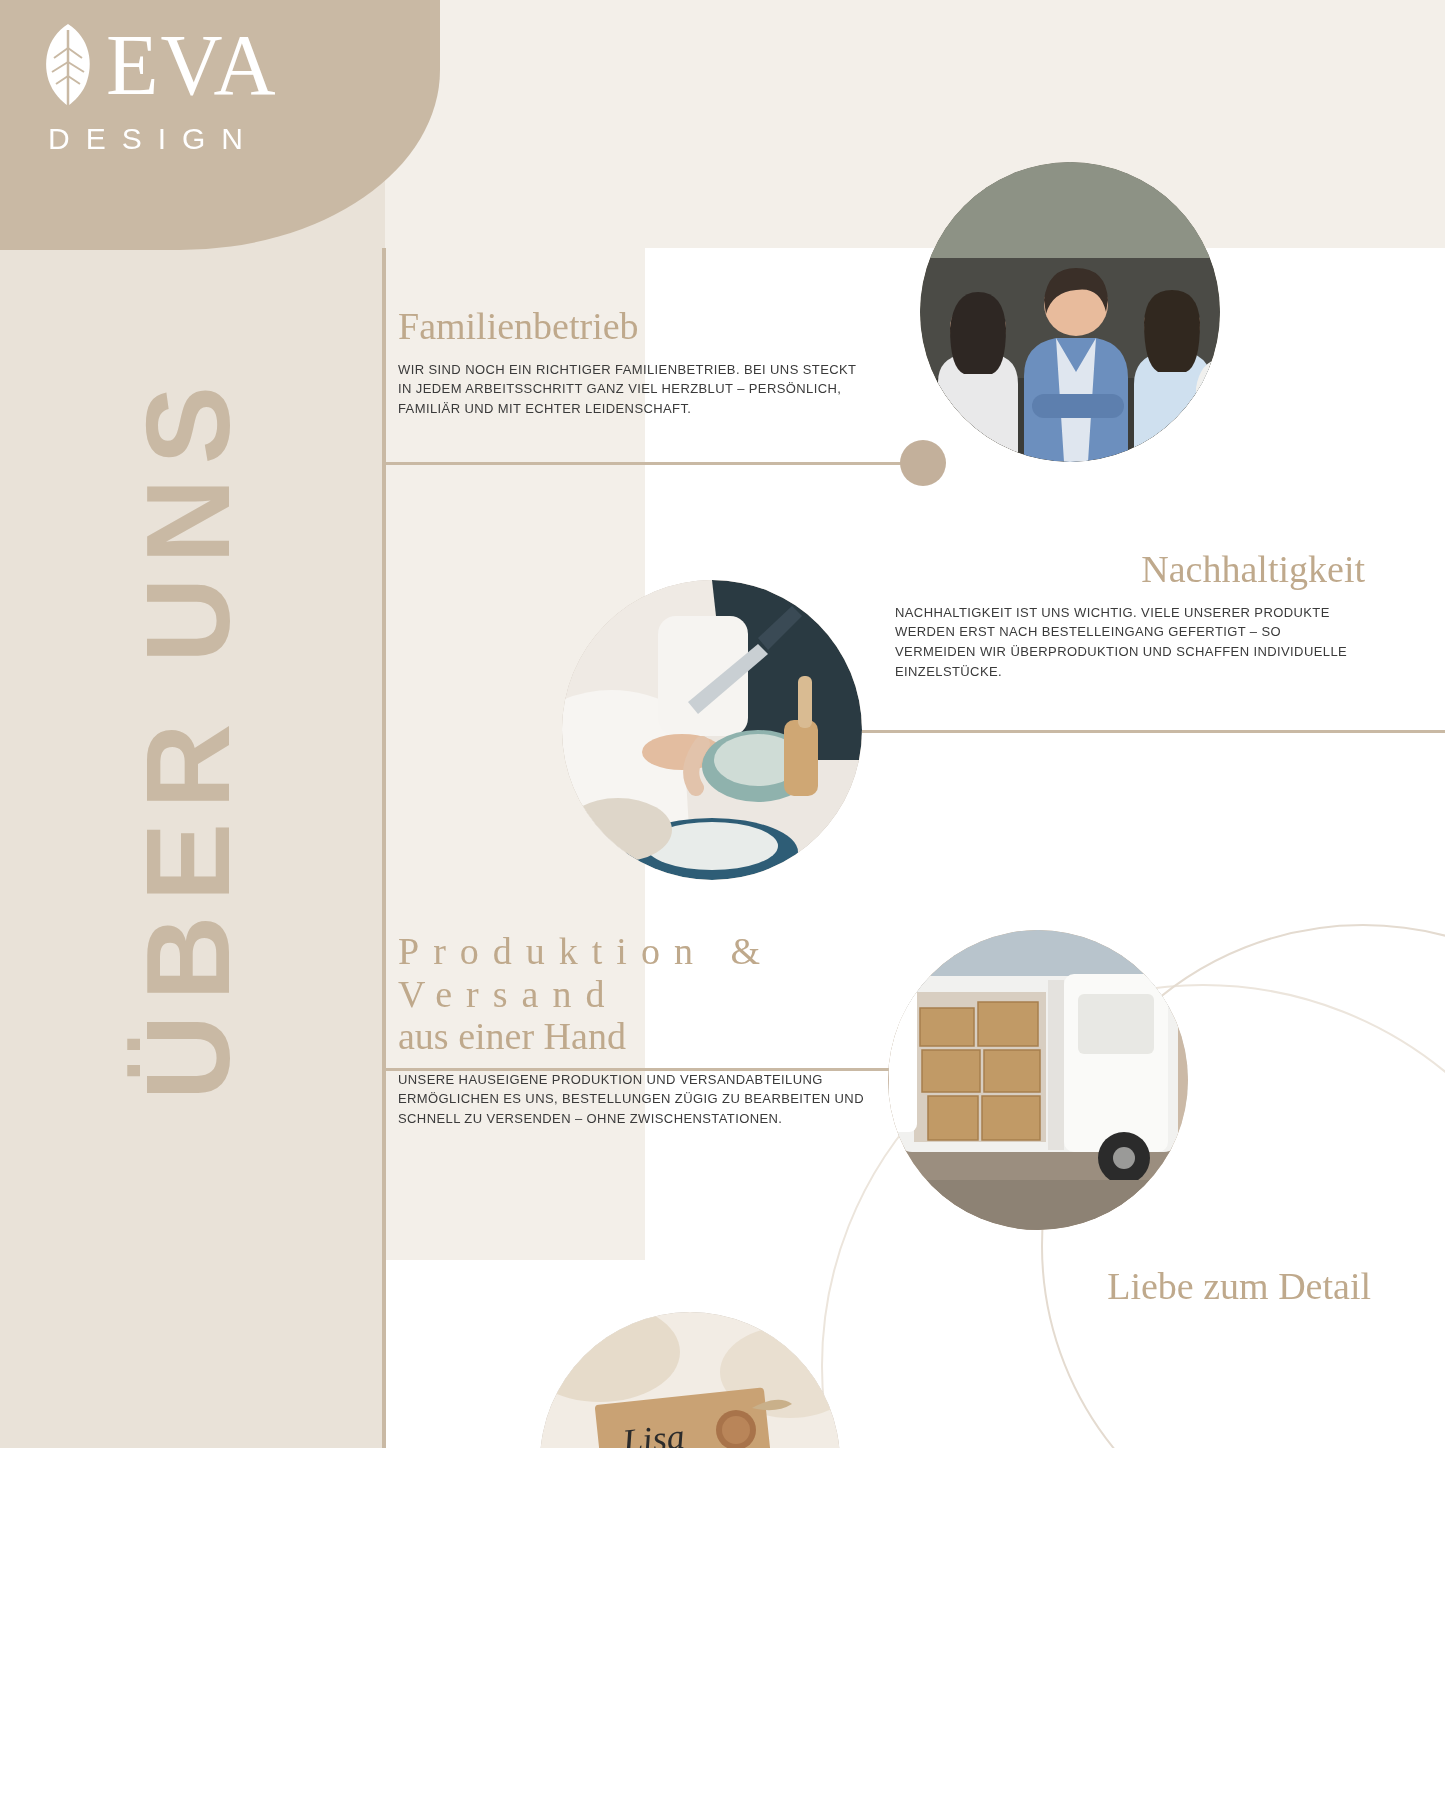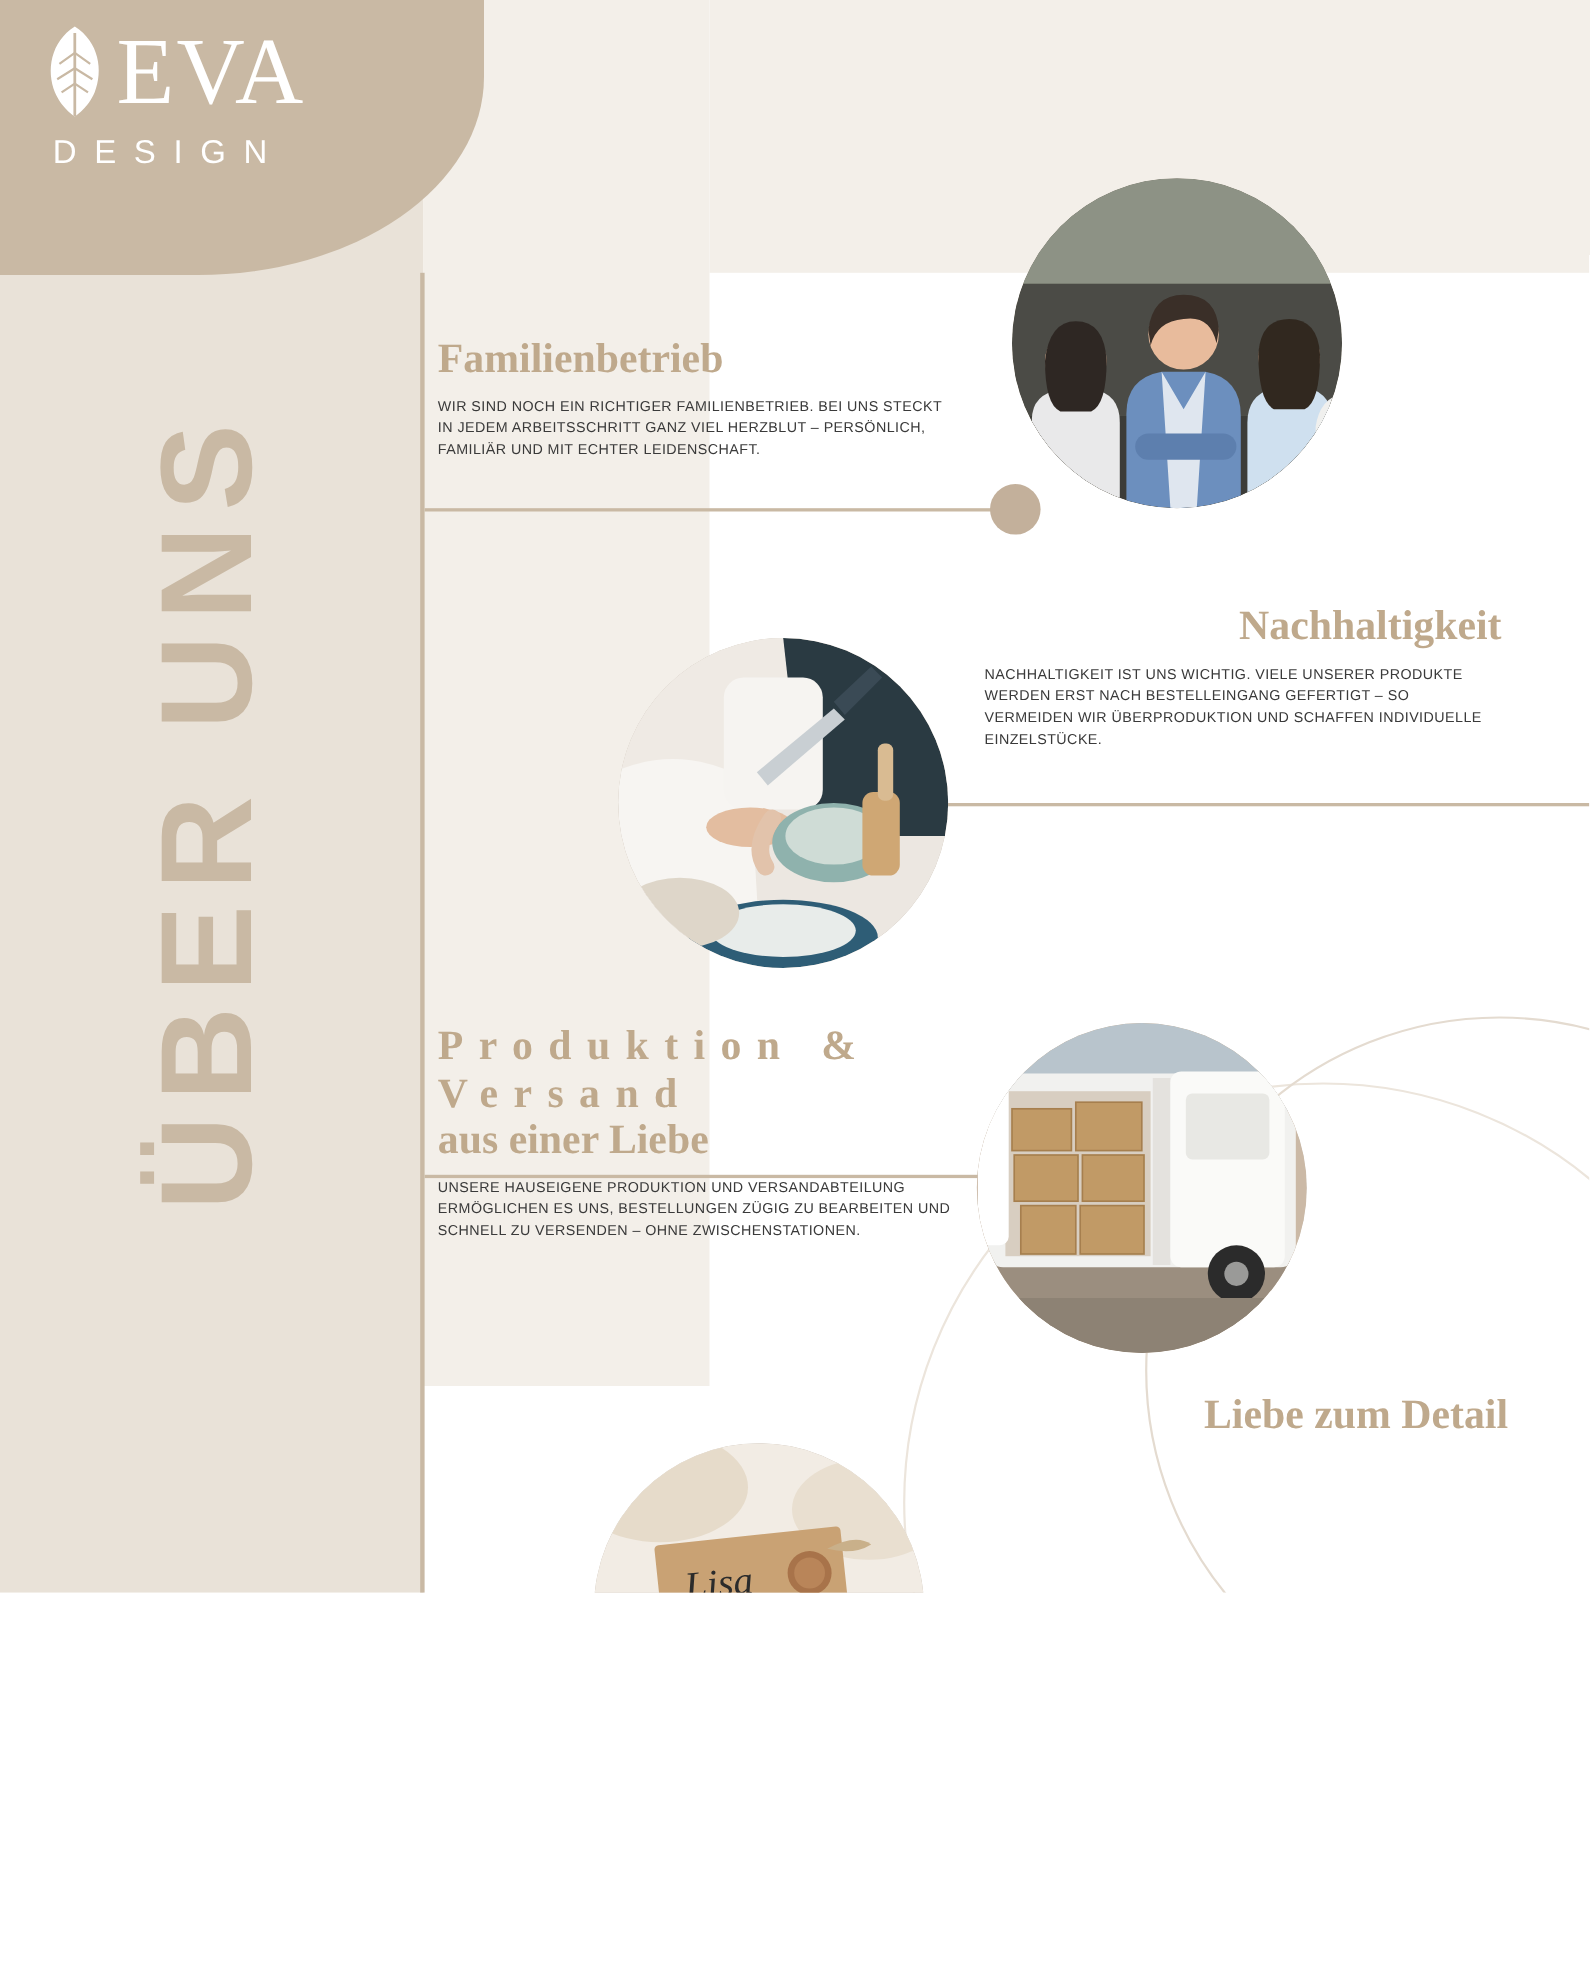--- a/index.html
+++ b/index.html
@@ -135,21 +135,21 @@
     width: 46px; height: 46px;
     border-radius: 50%;
     background: #c3b09b;
   }
 
   
   .block { position: absolute; }
   .block h2 {
     margin: 0 0 12px 0;
     font-family: "Liberation Serif", serif;
-    font-weight: bold;
+    font-weight: normal;
     font-size: 38px;
     line-height: 1.12;
     color: #bfa98c;
   }
   .block p {
     margin: 0;
     font-family: "Liberation Sans", sans-serif;
     font-size: 13px;
     line-height: 1.52;
     letter-spacing: 0.4px;
@@ -379,21 +379,21 @@
     <p>NACHHALTIGKEIT IST UNS WICHTIG. VIELE UNSERER PRODUKTE WERDEN ERST NACH BESTELLEINGANG GEFERTIGT – SO VERMEIDEN WIR ÜBERPRODUKTION UND SCHAFFEN INDIVIDUELLE EINZELSTÜCKE.</p>
   </div>
 
   <div class="block b3">
     <h2>
       <span class="spaced">
         <span>Produktion</span>
         <span>&amp;</span>
         <span>Versand</span>
       </span><br>
-      <span>aus einer Liebe</span>
+      <span>aus einer Hand</span>
     </h2>
     <p>UNSERE HAUSEIGENE PRODUKTION UND VERSANDABTEILUNG ERMÖGLICHEN ES UNS, BESTELLUNGEN ZÜGIG ZU BEARBEITEN UND SCHNELL ZU VERSENDEN – OHNE ZWISCHENSTATIONEN.</p>
   </div>
 
   <div class="block b4">
     <h2>Liebe zum Detail</h2>
   </div>
 
   <div class="footer-badge">
     <div class="fb-row">

